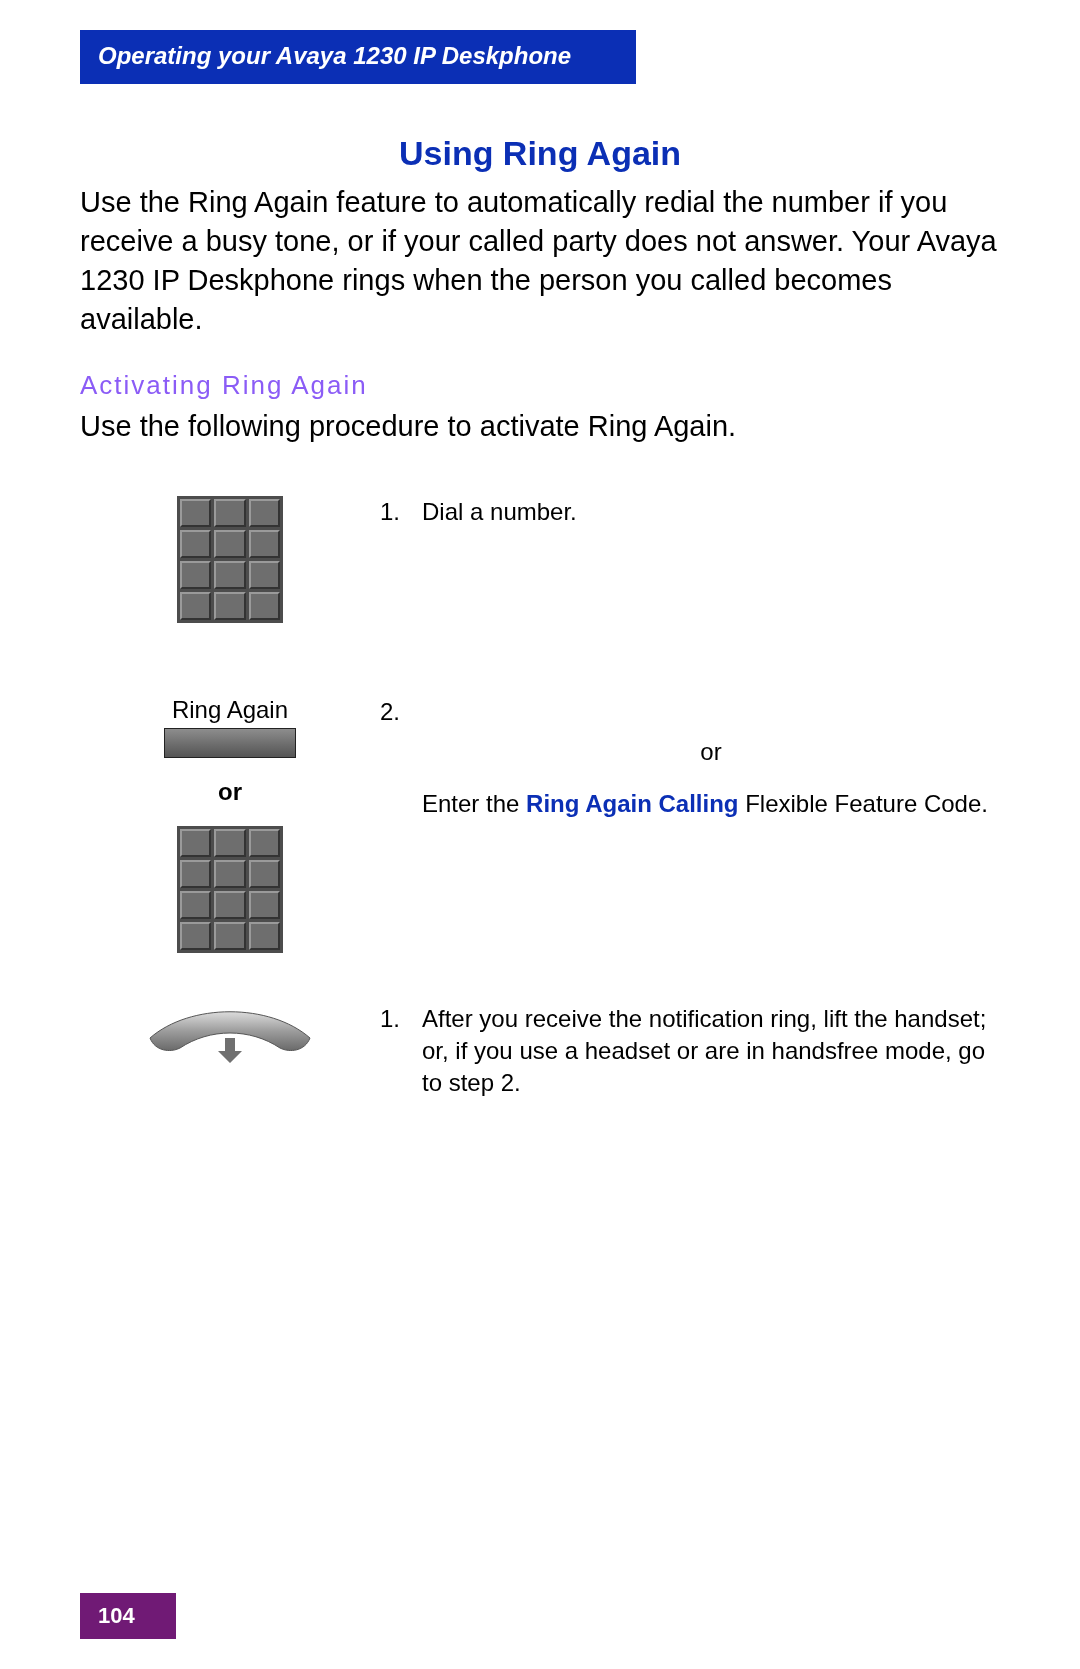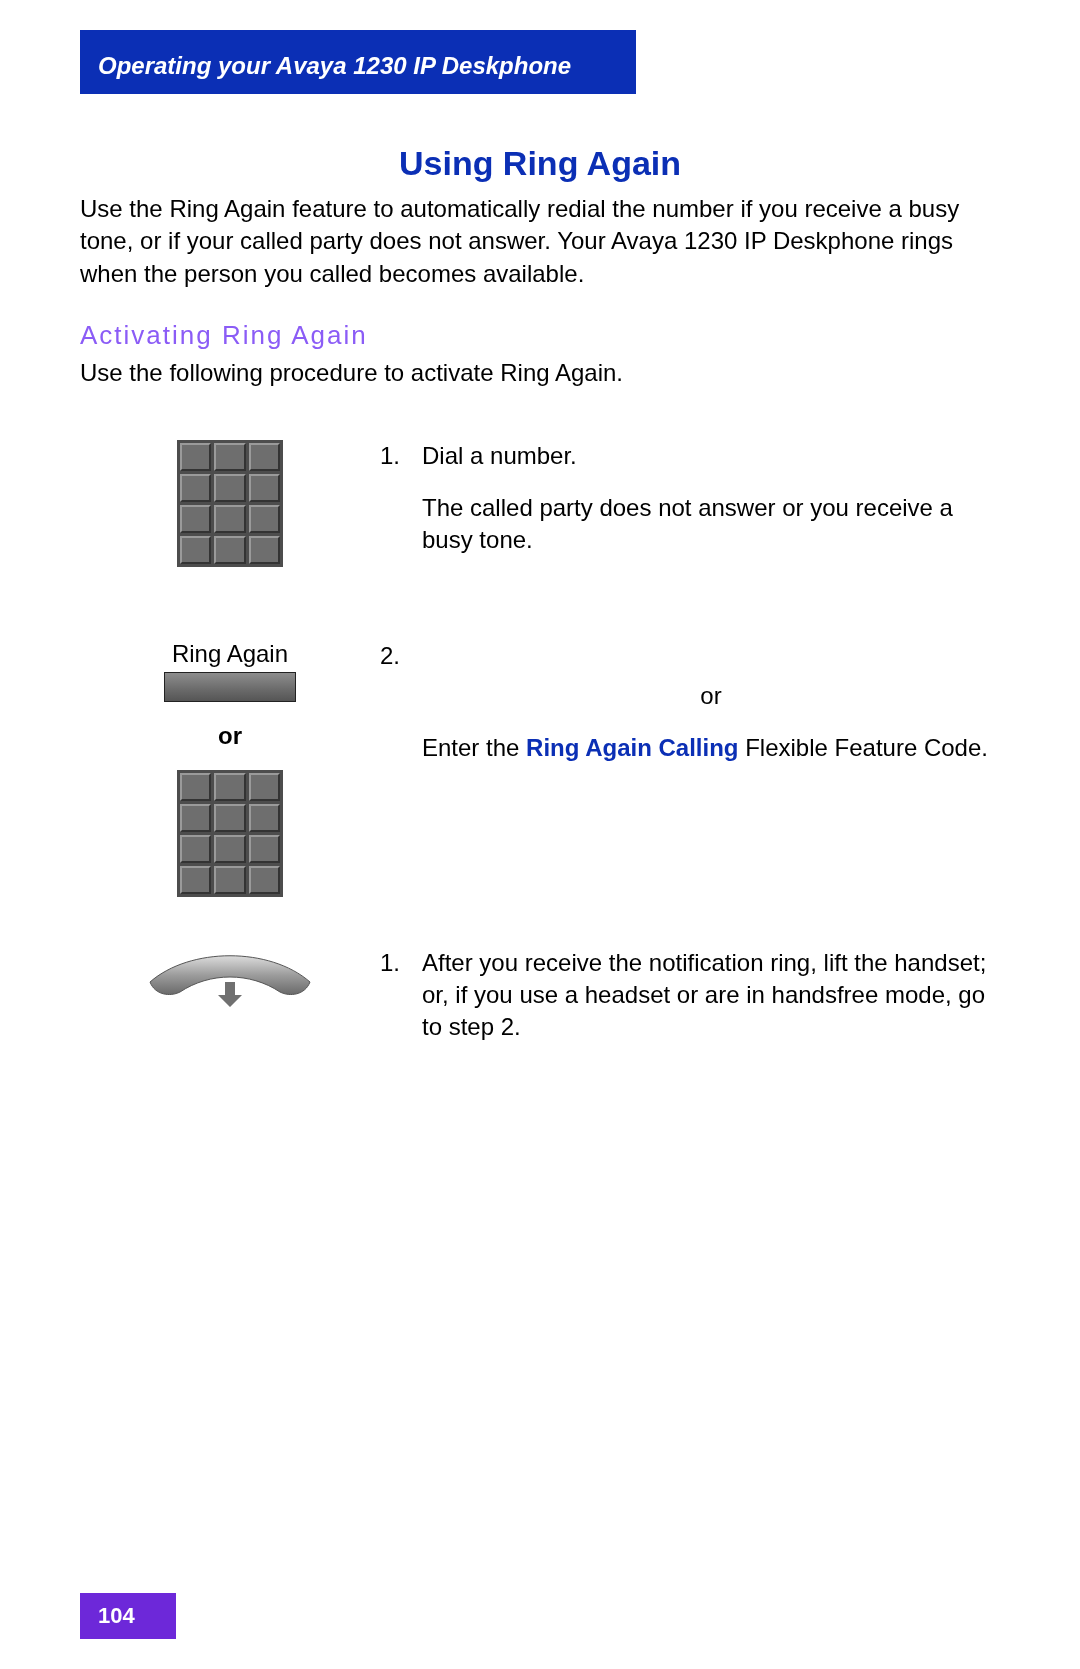--- a/index.html
+++ b/index.html
@@ -15,37 +15,37 @@
     position: relative;
     background: #ffffff;
     overflow: hidden;
   }
   .header-bar {
     background: #0b2fb5;
     color: #ffffff;
     font-weight: bold;
     font-style: italic;
     font-size: 24px;
-    padding: 22px 18px 14px 18px;
+    padding: 12px 18px 14px 18px;
     margin-left: 80px;
     margin-top: 30px;
     width: 520px;
   }
   .content {
     padding: 30px 80px 0 80px;
   }
   h1.section-title {
     color: #0b2fb5;
     font-size: 34px;
     font-weight: bold;
     margin: 20px 0 10px 0;
     text-align: center;
   }
   p.body {
-    font-size: 24px;
+    font-size: 29px;
     line-height: 1.35;
     margin: 6px 0 20px 0;
   }
   h2.subsection {
     font-size: 26px;
     font-weight: normal;
     letter-spacing: 2px;
     color: #8b5cf6;
     margin: 30px 0 4px 0;
   }
@@ -123,21 +123,21 @@
   
   .handset-wrap {
     position: relative;
     width: 200px;
     height: 70px;
   }
   .footer {
     position: absolute;
     bottom: 30px;
     left: 80px;
-    background: #6d28d9;
+    background: #701a75;
     color: #ffffff;
     font-weight: bold;
     font-size: 22px;
     padding: 10px 18px;
     width: 60px;
     text-align: left;
   }
 </style>
 </head>
 <body>
@@ -168,21 +168,20 @@
           <div class="key"></div>
             <div class="key"></div>
             <div class="key"></div>
         </div>
       </div>
       <div class="right-col">
         <div class="num-item">
           <span class="num">1.</span>
           <span>Dial a number.</span>
         </div>
-        <div class="sub-indent">The called party does not answer or you receive a busy tone.</div>
       </div>
     </div>
 
     <div class="step-row" style="margin-top:73px;">
       <div class="left-col">
         <div class="softkey-label">Ring Again</div>
         <div class="softkey-button"></div>
         <div class="or-text">or</div>
         <div class="keypad">
           <div class="key"></div>

